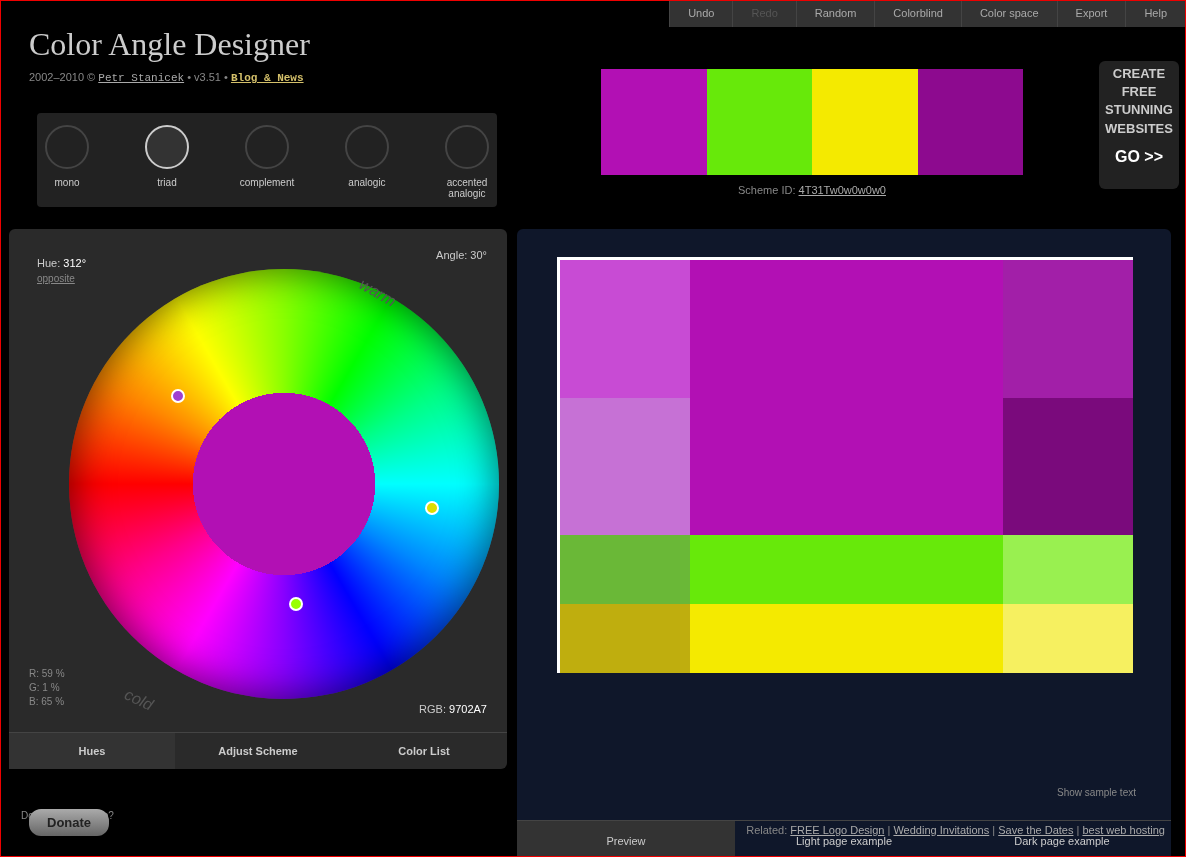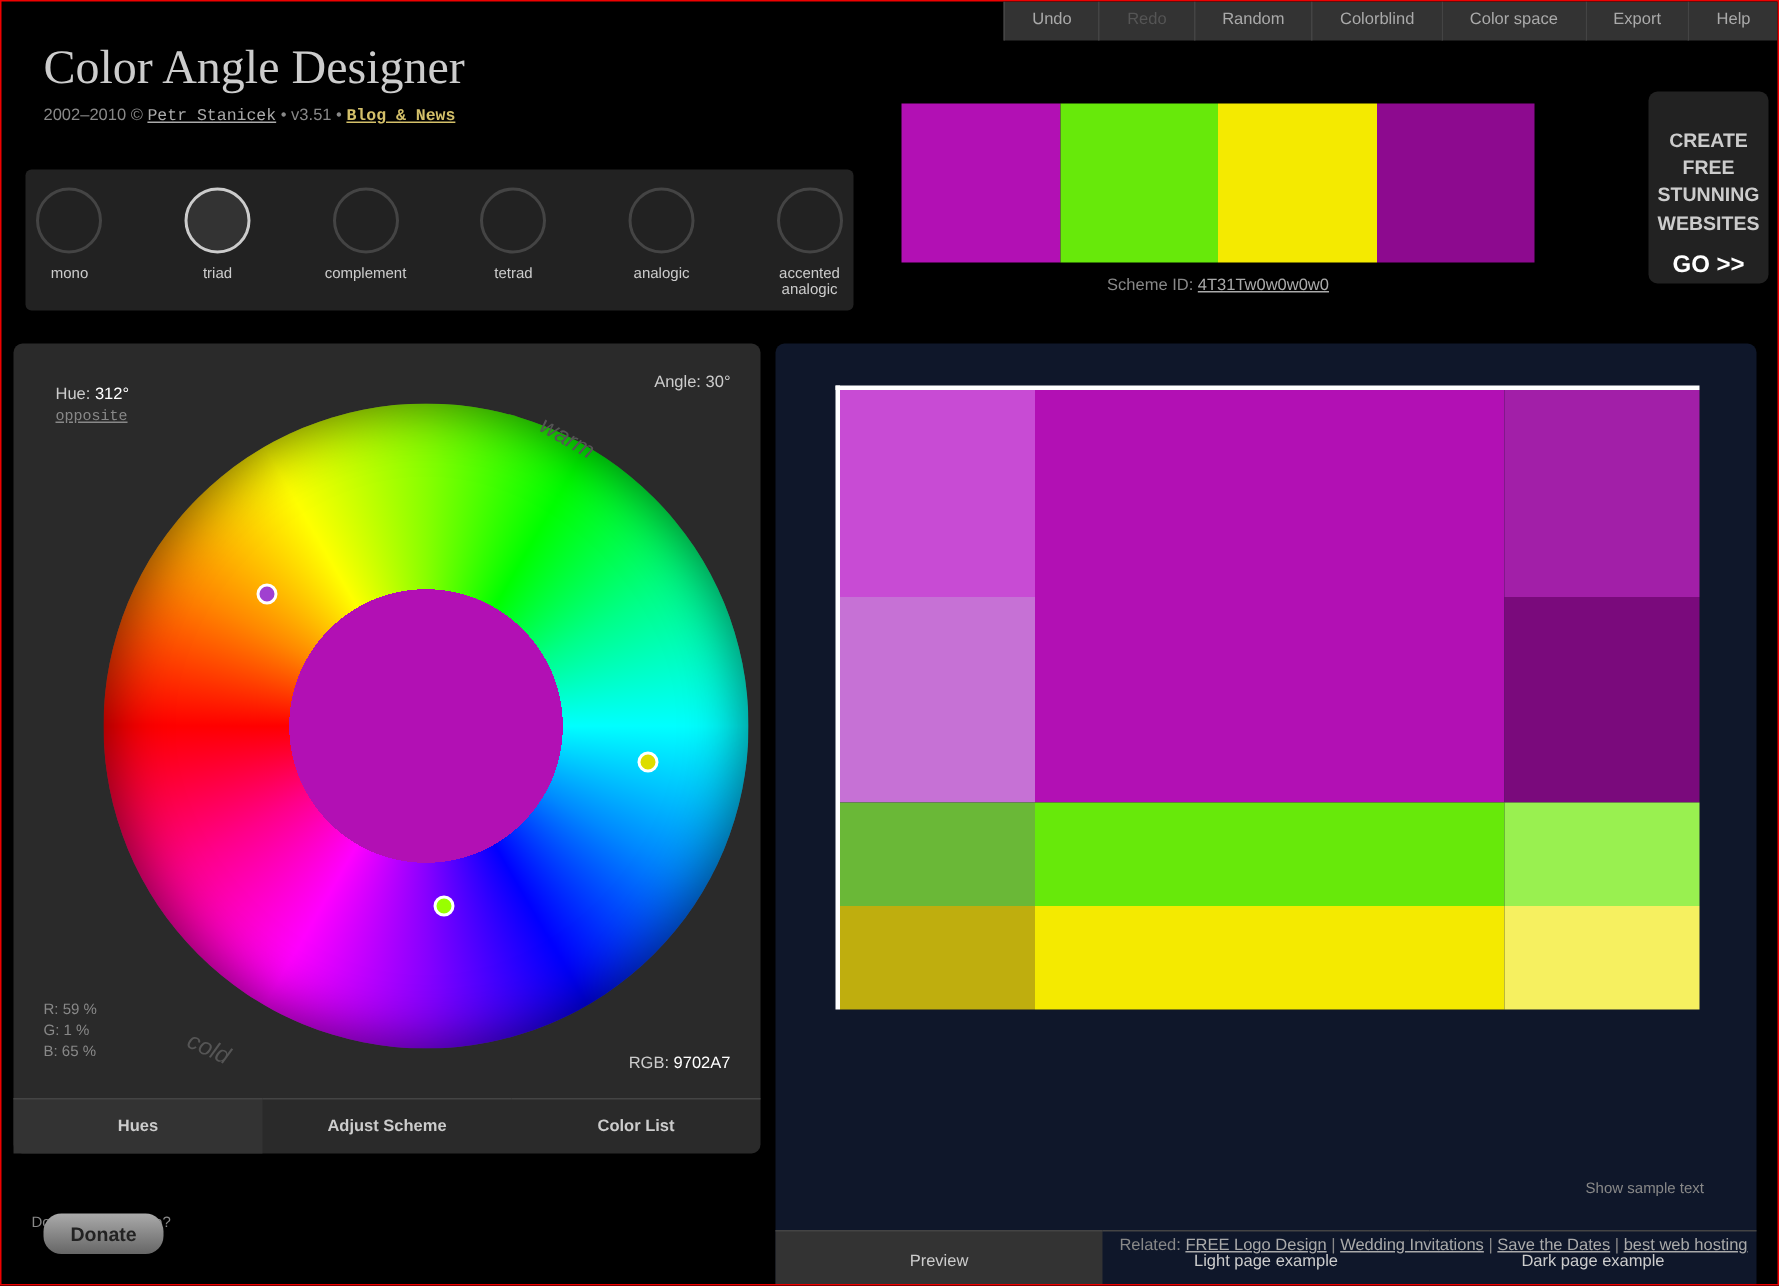--- a/index.html
+++ b/index.html
@@ -5,35 +5,35 @@
 * { margin: 0; padding: 0; box-sizing: border-box; }
 body { background: #000; font-family: Verdana, sans-serif; font-size: 11px; color: #999; width: 1186px; height: 857px; position: relative; border: 1px solid #e00; }
 .topmenu { position: absolute; top: 0; right: 0; display: flex; height: 26px; }
 .topmenu div { padding: 6px 18px; color: #aaa; border-left: 1px solid #444; cursor: pointer; background: #333; }
 .topmenu .disabled { color: #555; }
 .header { position: absolute; top: 25px; left: 28px; }
 .header h1 { font-family: Georgia, serif; font-size: 32px; color: #ccc; font-weight: normal; }
 .header .sub { margin-top: 8px; color: #888; font-size: 11px; }
 .header .sub a { color: #aaa; font-family: Liberation Mono, monospace; }
 .header .sub .yellow { color: #d4c06a; font-weight: bold; }
-.schemes { position: absolute; top: 112px; left: 16px; width: 552px; background: #222; padding: 12px 0 8px; display: flex; justify-content: space-around; border-radius: 4px; gap: 40px; }
+.schemes { position: absolute; top: 112px; left: 36px; width: 460px; background: #222; padding: 12px 0 8px; display: flex; justify-content: space-around; border-radius: 4px; gap: 40px; }
 .scheme-btn { text-align: center; cursor: pointer; color: #ccc; font-size: 10px; width: 74px; }
 .scheme-btn .sicon { width: 44px; height: 44px; margin: 0 auto 8px; border-radius: 50%; border: 2px solid #444; position: relative; }
 .scheme-btn.active .sicon { border-color: #ccc; background: #333; }
 .preview-strip { position: absolute; top: 68px; left: 600px; width: 422px; height: 106px; display: flex; }
 .preview-strip div { flex: 1; }
 .scheme-id { position: absolute; top: 183px; left: 600px; width: 422px; text-align: center; color: #888; }
 .scheme-id a { color: #aaa; }
-.promo { position: absolute; top: 60px; right: 6px; width: 80px; height: 128px; background: #222; border-radius: 6px; text-align: center; color: #ccc; font-size: 13px; font-weight: bold; padding: 24px 4px; line-height: 1.4; }
+.promo { position: absolute; top: 60px; right: 6px; width: 80px; height: 128px; background: #222; border-radius: 6px; text-align: center; color: #ccc; font-size: 13px; font-weight: bold; padding: 4px 4px; line-height: 1.4; }
 .promo .go { margin-top: 8px; color: #fff; font-size: 16px; }
 .left-panel { position: absolute; top: 228px; left: 8px; width: 498px; height: 540px; background: #2a2a2a; border-radius: 6px; padding: 28px; }
 .left-panel .hue-info { color: #ccc; }
 .left-panel .hue-info .v { color: #fff; }
 .left-panel .angle-info { position: absolute; top: 20px; right: 20px; color: #ccc; }
-.left-panel .opposite { display: block; margin-top: 4px; color: #888; text-decoration: underline; font-size: 10px; font-family: Liberation Mono, monospace; }
+.left-panel .opposite { display: block; margin-top: 4px; color: #888; text-decoration: underline; font-size: 10px; }
 .wheel { position: absolute; top: 40px; left: 60px; width: 430px; height: 430px; border-radius: 50%; background: radial-gradient(circle, #b210b4 0 30%, transparent 30%), conic-gradient(from -90deg, #f00,#f80,#ff0,#8f0,#0f0,#0f8,#0ff,#08f,#00f,#80f,#f0f,#f08,#f00); box-shadow: 0 0 40px rgba(0,0,0,0.6) inset; }
 .wheel .dot { position: absolute; width: 14px; height: 14px; border-radius: 50%; border: 2px solid #fff; }
 .wheel .d1 { top: 120px; left: 102px; background: #a040d0; }
 .wheel .d2 { top: 232px; right: 60px; background: #dd0; }
 .wheel .d3 { bottom: 88px; left: 220px; background: #9f0; }
 .wheel-labels { position: absolute; font-style: italic; font-size: 16px; color: #555; }
 .warm { top: 55px; right: 110px; transform: rotate(30deg); }
 .cold { bottom: 60px; left: 115px; transform: rotate(25deg); }
 .rgb-info { position: absolute; bottom: 60px; left: 20px; color: #888; font-size: 10px; line-height: 1.4; }
 .rgb-hex { position: absolute; bottom: 54px; right: 20px; color: #ccc; }
@@ -74,21 +74,20 @@
     <a href="#">Petr Stanicek</a>
     <span> • v3.51 • </span>
     <a href="#" class="yellow">Blog &amp; News</a>
   </div>
 </div>
 
 <div class="schemes">
   <div class="scheme-btn"><div class="sicon"></div><span>mono</span></div>
   <div class="scheme-btn active"><div class="sicon"></div><span>triad</span></div>
   <div class="scheme-btn"><div class="sicon"></div><span>complement</span></div>
-  <div class="scheme-btn"><div class="sicon"></div><span>tetrad</span></div>
   <div class="scheme-btn"><div class="sicon"></div><span>analogic</span></div>
   <div class="scheme-btn"><div class="sicon"></div><span>accented analogic</span></div>
 </div>
 
 <div class="preview-strip">
   <div style="background: rgb(178, 16, 180);"></div>
   <div style="background: rgb(103, 233, 10);"></div>
   <div style="background: rgb(244, 234, 0);"></div>
   <div style="background: rgb(141, 10, 143);"></div>
 </div>

